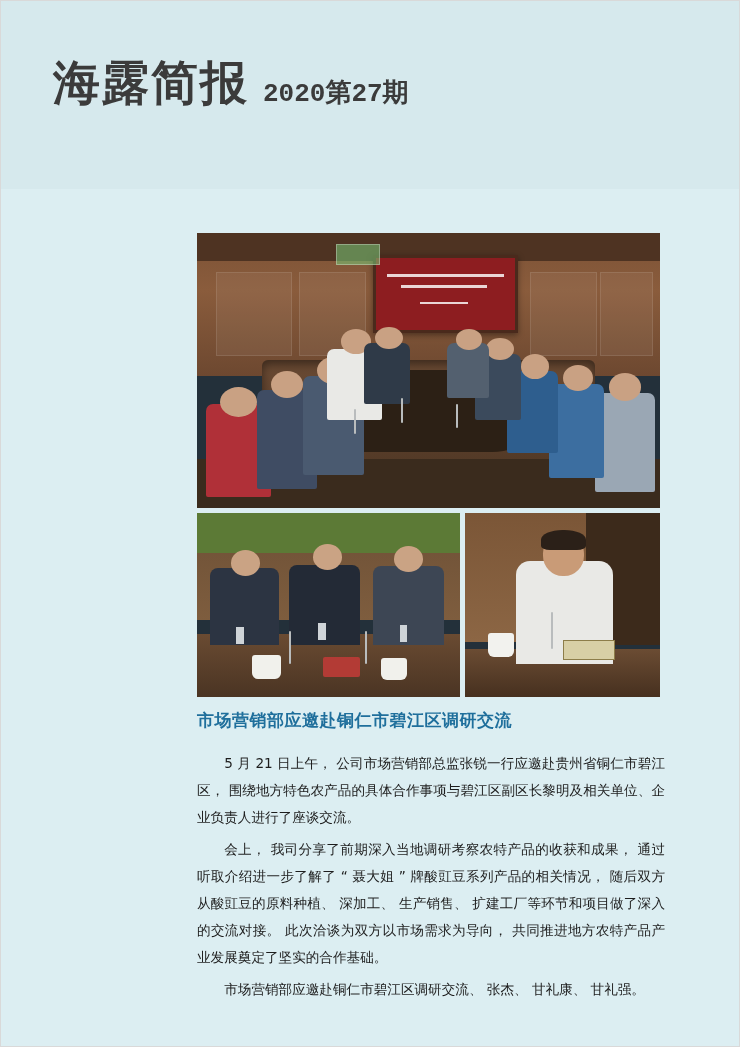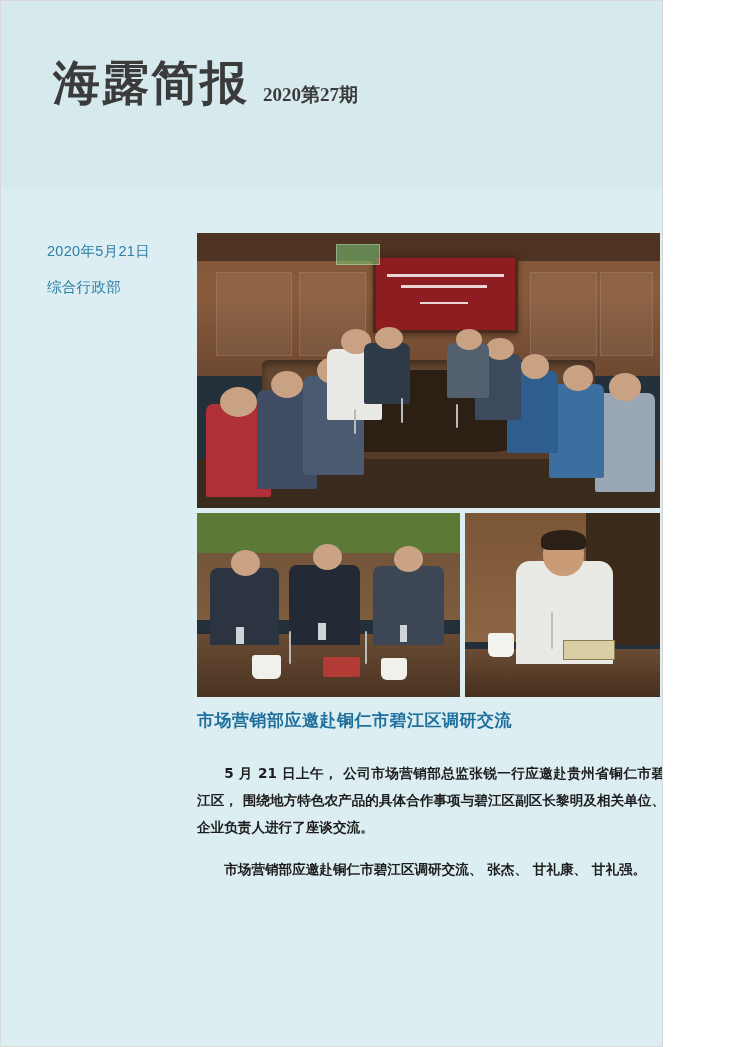--- a/index.html
+++ b/index.html
@@ -8,21 +8,21 @@
   }
   body {
     width: 740px;
     height: 1047px;
     background: #ffffff;
     font-family: "Liberation Sans", sans-serif;
     overflow: hidden;
   }
   .page {
     position: relative;
-    width: 663px;
+    width: 740px;
     height: 1047px;
     background: #86efac;
     box-sizing: border-box;
     border: 1px solid #d9d9d9;
     overflow: hidden;
   }
   
   .header-band {
     position: absolute;
     left: 0;
@@ -41,22 +41,22 @@
   .masthead-title {
     font-family: "DejaVu Sans", "Liberation Sans", sans-serif;
     font-size: 47px;
     font-weight: bold;
     color: #3b3b3b;
     letter-spacing: 2px;
     line-height: 1;
   }
   .masthead-issue {
     margin-left: 14px;
-    font-family: Liberation Serif, serif;
-    font-size: 19px;
+    font-family: Liberation Mono, monospace;
+    font-size: 26px;
     font-weight: bold;
     color: #3b3b3b;
     line-height: 1;
     position: relative;
     top: 2px;
   }
   
   .body-band {
     position: absolute;
     left: 0;
@@ -222,43 +222,38 @@
     top: 745px;
     width: 468px;
     font-family: "DejaVu Sans", "Liberation Sans", sans-serif;
     font-size: 13.6px;
     line-height: 2.0;
     color: #1d1d1d;
     text-align: justify;
     text-justify: inter-ideograph;
   }
   .article-body p {
-    margin: 14px 0 0 0;
+    margin: 4px 0 0 0;
     text-indent: 2em;
-    font-weight: bold;
   }
 </style>
 </head>
 <body>
 
 <div class="page">
 
   <div class="header-band"></div>
 
   <div class="masthead">
     <div class="masthead-title">海露简报</div>
     <div class="masthead-issue">2020第27期</div>
   </div>
 
   <div class="body-band"></div>
 
-  <div class="meta">
-    <div class="meta-date">2020年5月21日</div>
-    <div class="meta-dept">综合行政部</div>
-  </div>
 
   <div class="photo photo-top">
     <div class="p1-wall"></div>
     <div class="p1-ceil"></div>
     <div class="p1-wall-panel" style="left:4%;top:14%;width:16%;height:30%;"></div>
     <div class="p1-wall-panel" style="left:22%;top:14%;width:14%;height:30%;"></div>
     <div class="p1-wall-panel" style="left:72%;top:14%;width:14%;height:30%;"></div>
     <div class="p1-wall-panel" style="left:87%;top:14%;width:11%;height:30%;"></div>
     <div class="p1-screen">
       <div class="p1-screen-line" style="top:22%;width:84%;"></div>
@@ -330,16 +325,17 @@
     <div class="p3-hair"></div>
     <div class="p3-cup"></div>
     <div class="p3-plate"></div>
     <div class="mic" style="left:44%;bottom:26%;width:2px;height:20%;"></div>
   </div>
 
   <div class="article-title">市场营销部应邀赴铜仁市碧江区调研交流</div>
 
   <div class="article-body">
     <p>5 月 21 日上午， 公司市场营销部总监张锐一行应邀赴贵州省铜仁市碧江区， 围绕地方特色农产品的具体合作事项与碧江区副区长黎明及相关单位、企业负责人进行了座谈交流。</p>
+    <p>会上， 我司分享了前期深入当地调研考察农特产品的收获和成果， 通过听取介绍进一步了解了 “ 聂大姐 ” 牌酸豇豆系列产品的相关情况， 随后双方从酸豇豆的原料种植、 深加工、 生产销售、 扩建工厂等环节和项目做了深入的交流对接。 此次洽谈为双方以市场需求为导向， 共同推进地方农特产品产业发展奠定了坚实的合作基础。</p>
     <p>市场营销部应邀赴铜仁市碧江区调研交流、 张杰、 甘礼康、 甘礼强。</p>
   </div>
 
 </div>
 
 </body></html>

